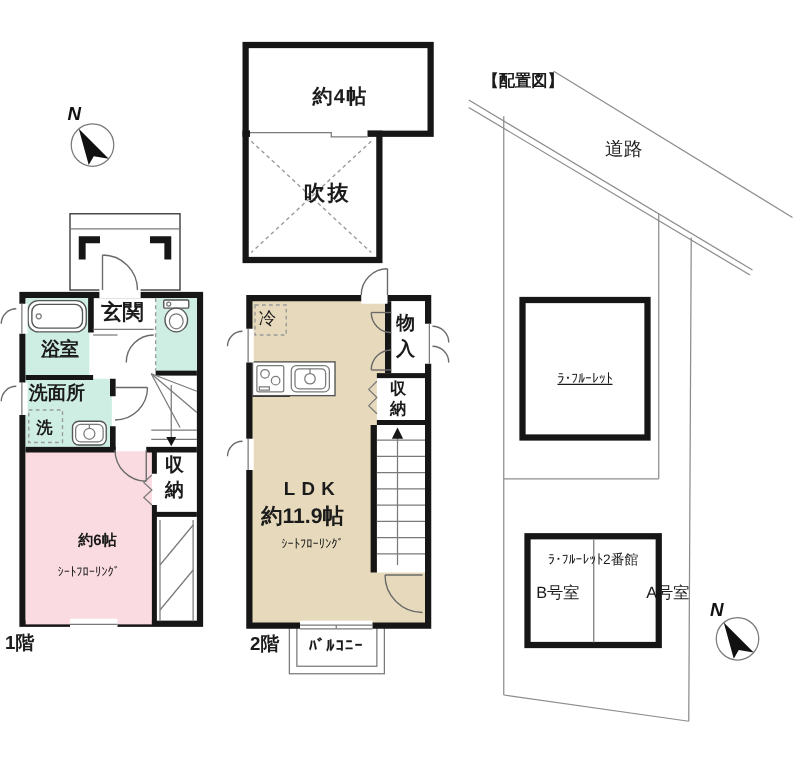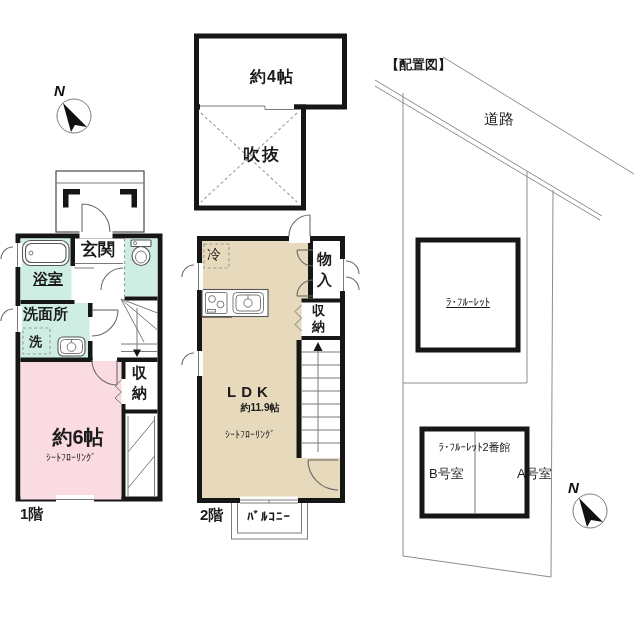--- a/index.html
+++ b/index.html
@@ -254,30 +254,30 @@
   </g>
 </svg>
 
 <div class="lbl ctr b" style="left:200px;top:67px;width:144px;font-size:16px;letter-spacing:1px;">約4帖</div>
 <div class="lbl ctr b" style="left:210px;top:143px;width:104px;font-size:17px;letter-spacing:2px;">吹抜</div>
 
 <div class="lbl ctr b" style="left:74px;top:238px;width:48px;font-size:17px;">玄関</div>
 <div class="lbl ctr b" style="left:22px;top:270px;width:52px;font-size:15px;text-decoration:underline;">浴室</div>
 <div class="lbl b" style="left:23px;top:305px;font-size:15px;">洗面所</div>
 <div class="lbl b" style="left:29px;top:333px;font-size:13px;">洗</div>
-<div class="lbl ctr b" style="left:20px;top:424px;width:116px;font-size:20px;">約6帖</div>
+<div class="lbl ctr b" style="left:20px;top:424px;width:116px;font-size:12px;">約6帖</div>
 <div class="lbl ctr" style="left:20px;top:452px;width:102px;font-size:10px;">ｼｰﾄﾌﾛｰﾘﾝｸﾞ</div>
 <div class="lbl vert b" style="left:132px;top:363px;width:18px;font-size:15px;line-height:1.3;">収納</div>
-<div class="lbl b" style="left:20px;top:505px;font-size:15px;">1階</div>
+<div class="lbl b" style="left:4px;top:505px;font-size:15px;">1階</div>
 
 <div class="lbl" style="left:207px;top:246px;font-size:14px;">冷</div>
 <div class="lbl vert b" style="left:317px;top:248px;width:18px;font-size:15px;line-height:1.4;">物入</div>
 <div class="lbl vert b" style="left:312px;top:303px;width:17px;font-size:13px;line-height:1.25;">収納</div>
 <div class="lbl ctr b" style="left:198px;top:383px;width:104px;font-size:15px;letter-spacing:5px;">LDK</div>
-<div class="lbl ctr b" style="left:208px;top:401px;width:104px;font-size:10px;">約11.9帖</div>
+<div class="lbl ctr b" style="left:190px;top:401px;width:104px;font-size:17px;">約11.9帖</div>
 <div class="lbl ctr" style="left:198px;top:429px;width:104px;font-size:10px;">ｼｰﾄﾌﾛｰﾘﾝｸﾞ</div>
 <div class="lbl ctr b" style="left:234px;top:509px;width:70px;font-size:13px;letter-spacing:1px;">ﾊﾞﾙｺﾆｰ</div>
 <div class="lbl b" style="left:200px;top:506px;font-size:15px;">2階</div>
 
 <div class="lbl b" style="left:386px;top:56px;font-size:13px;">【配置図】</div>
 <div class="lbl" style="left:484px;top:110px;font-size:15px;">道路</div>
 <div class="lbl ctr" style="left:418px;top:296px;width:100px;font-size:11px;text-decoration:underline;">ﾗ･ﾌﾙｰﾚｯﾄ</div>
 <div class="lbl ctr" style="left:423px;top:440px;width:103px;font-size:11px;">ﾗ･ﾌﾙｰﾚｯﾄ2番館</div>
 <div class="lbl" style="left:429px;top:465px;font-size:13px;">B号室</div>
 <div class="lbl" style="left:483px;top:465px;font-size:13px;margin-left:34px;">A号室</div>

